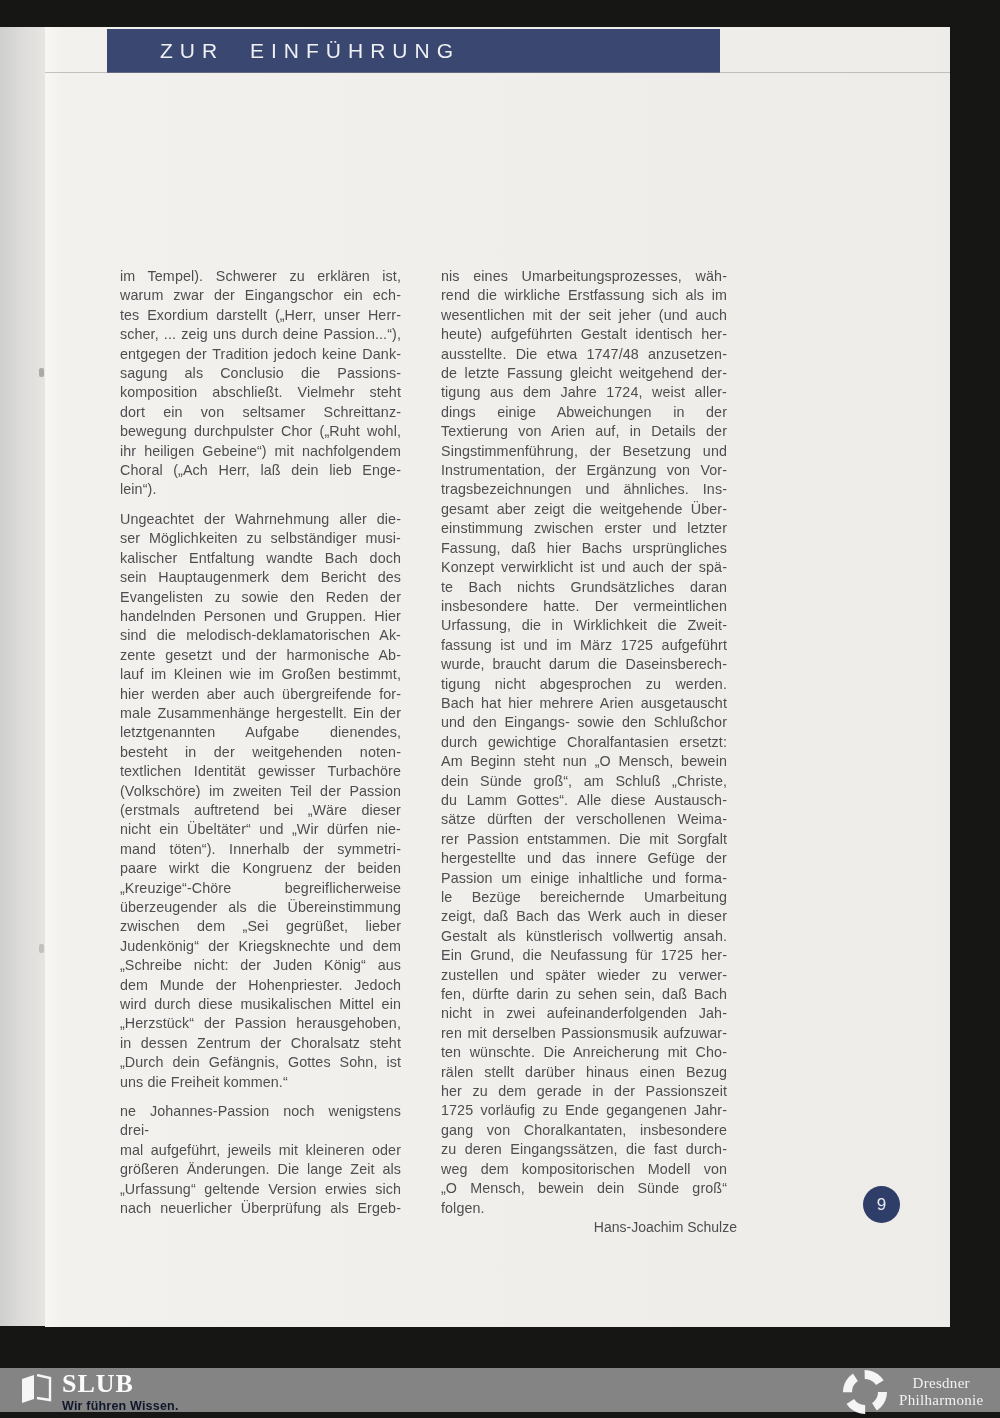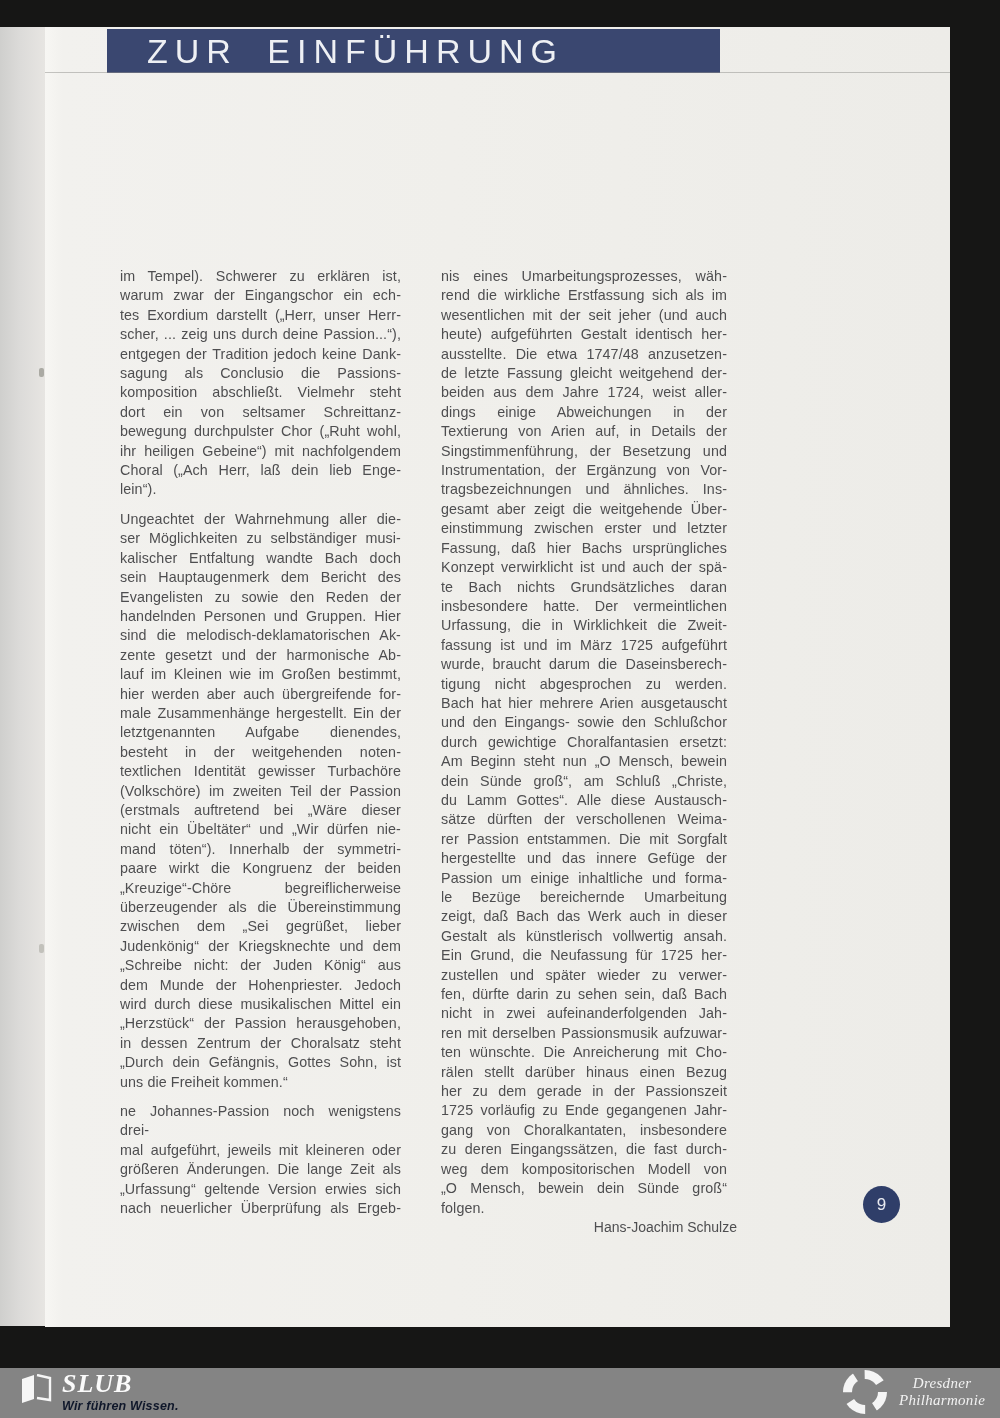--- a/index.html
+++ b/index.html
@@ -32,22 +32,22 @@
     position:absolute;left:0px;top:45px;width:905px;height:1px;
     background:#8f8f8c;opacity:.5;
   }
 
   
   .title-bar{
     position:absolute;left:62px;top:2px;width:613px;height:44px;
     display:flex;align-items:center;
   }
   .title-bar h1{
-    margin:3px;padding:0 0 0 37px;
-    font-size:34px;font-weight:400;
+    margin:16px;padding:0 0 0 37px;
+    font-size:21px;font-weight:400;
     letter-spacing:7px;word-spacing:13px;
     color:#eef0f4;
   }
 
   
   .column{
     position:absolute;top:230px;
     font-size:14.3px;line-height:19.4px;
     color:#4e4e50;letter-spacing:0.1px;
   }
@@ -64,23 +64,22 @@
   
   .page-number{
     position:absolute;left:818px;top:1159px;width:37px;height:37px;
     border-radius:50%;background:#2f3e69;
     display:flex;align-items:center;justify-content:center;
     color:#e9ebf1;font-size:17px;font-weight:400;
   }
 
   
   .footer{
-    position:absolute;left:0;top:1368px;width:1000px;height:50px;
+    position:absolute;left:0;top:1368px;width:1000px;height:44px;
     background:#848484;
-    font-style:italic;
   }
   .slub-block{position:absolute;left:20px;top:3px;display:flex;}
   .slub-book{width:34px;height:30px;margin-top:3px;}
   .slub-text{margin-left:8px;}
   .slub-name{
     font-family:"Liberation Serif", serif;font-weight:700;
     font-size:26px;line-height:26px;color:#fbfbfb;letter-spacing:1px;
   }
   .slub-tagline{
     font-size:12.5px;font-weight:700;color:#0f172a;margin-top:2px;letter-spacing:0.2px;
@@ -170,21 +169,21 @@
       </div>
 
     <div class="column col-right">
     <div class="para">
           <span class="line">nis eines Umarbeitungsprozesses, wäh-</span>
           <span class="line">rend die wirkliche Erstfassung sich als im</span>
           <span class="line">wesentlichen mit der seit jeher (und auch</span>
           <span class="line">heute) aufgeführten Gestalt identisch her-</span>
           <span class="line">ausstellte. Die etwa 1747/48 anzusetzen-</span>
           <span class="line">de letzte Fassung gleicht weitgehend der-</span>
-          <span class="line">beiden aus dem Jahre 1724, weist aller-</span>
+          <span class="line">tigung aus dem Jahre 1724, weist aller-</span>
           <span class="line">dings einige Abweichungen in der</span>
           <span class="line">Textierung von Arien auf, in Details der</span>
           <span class="line">Singstimmenführung, der Besetzung und</span>
           <span class="line">Instrumentation, der Ergänzung von Vor-</span>
           <span class="line">tragsbezeichnungen und ähnliches. Ins-</span>
           <span class="line">gesamt aber zeigt die weitgehende Über-</span>
           <span class="line">einstimmung zwischen erster und letzter</span>
           <span class="line">Fassung, daß hier Bachs ursprüngliches</span>
           <span class="line">Konzept verwirklicht ist und auch der spä-</span>
           <span class="line">te Bach nichts Grundsätzliches daran</span>

